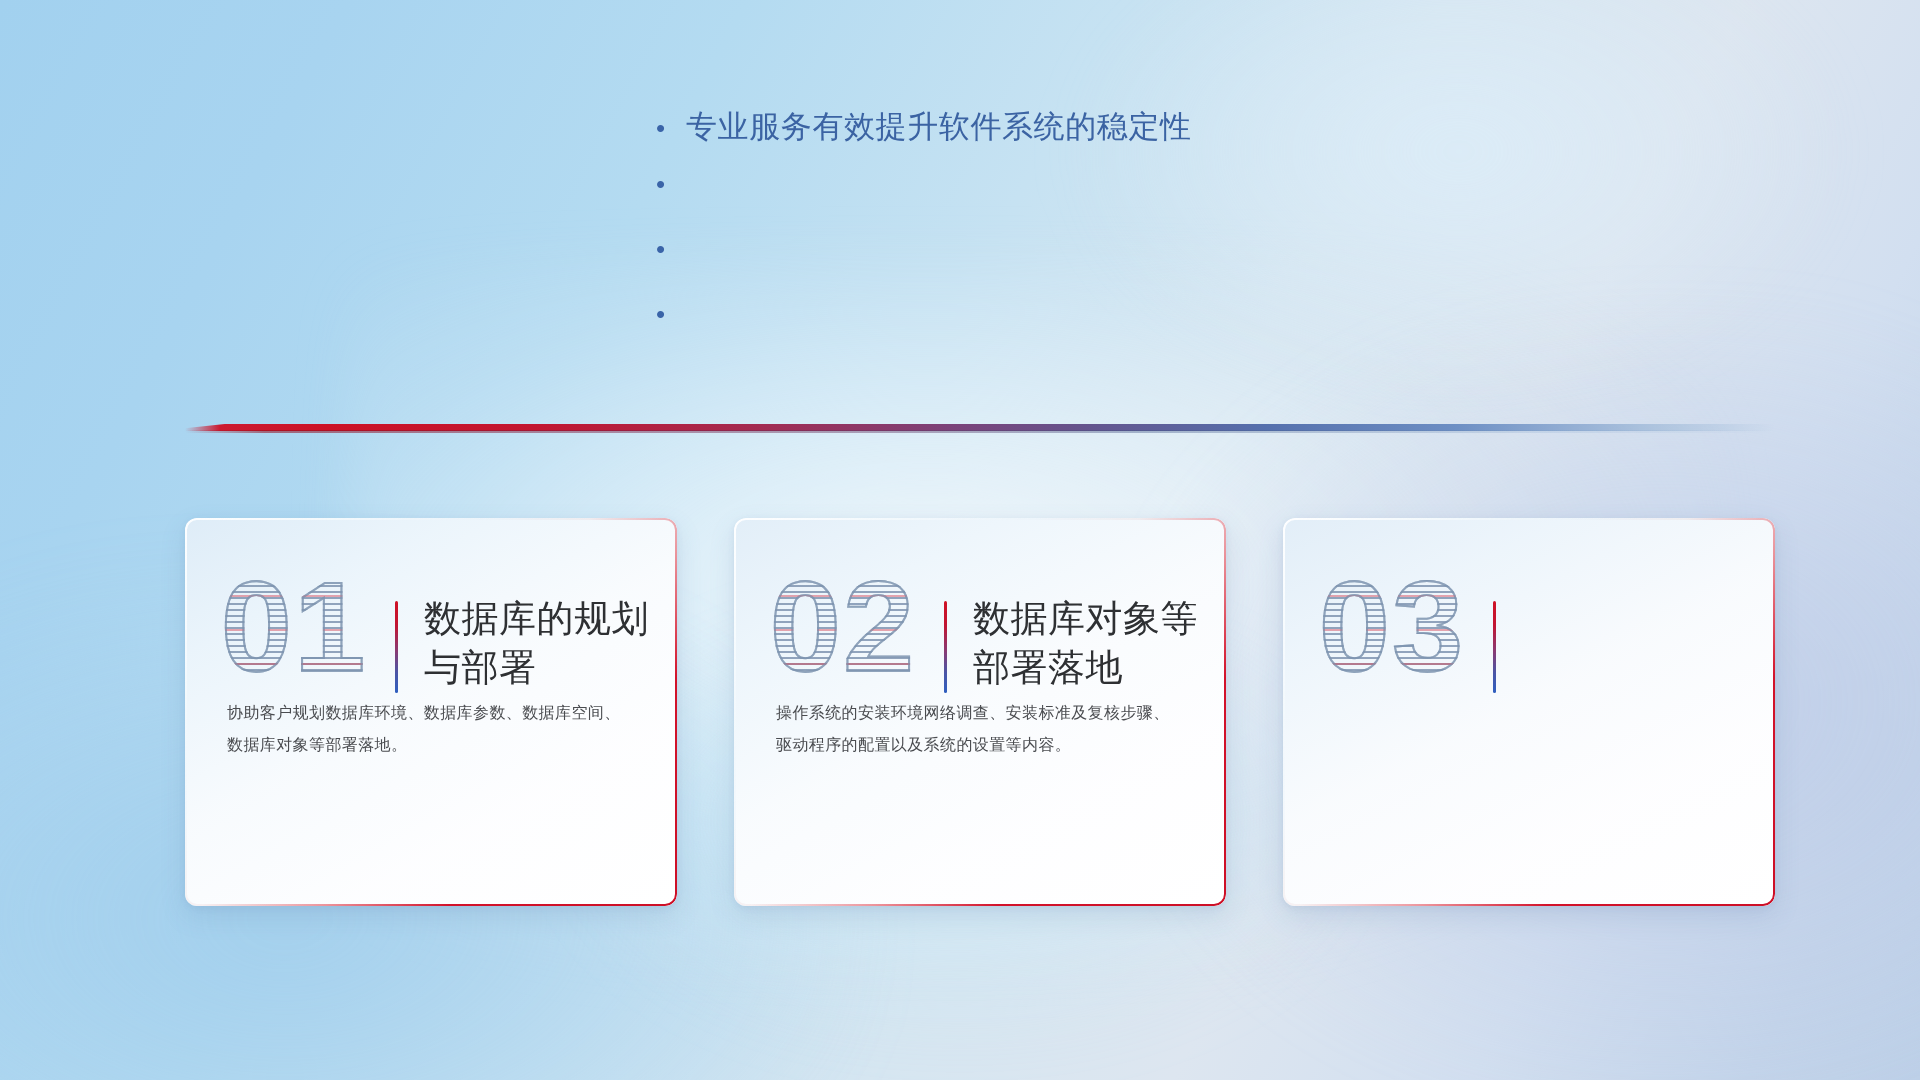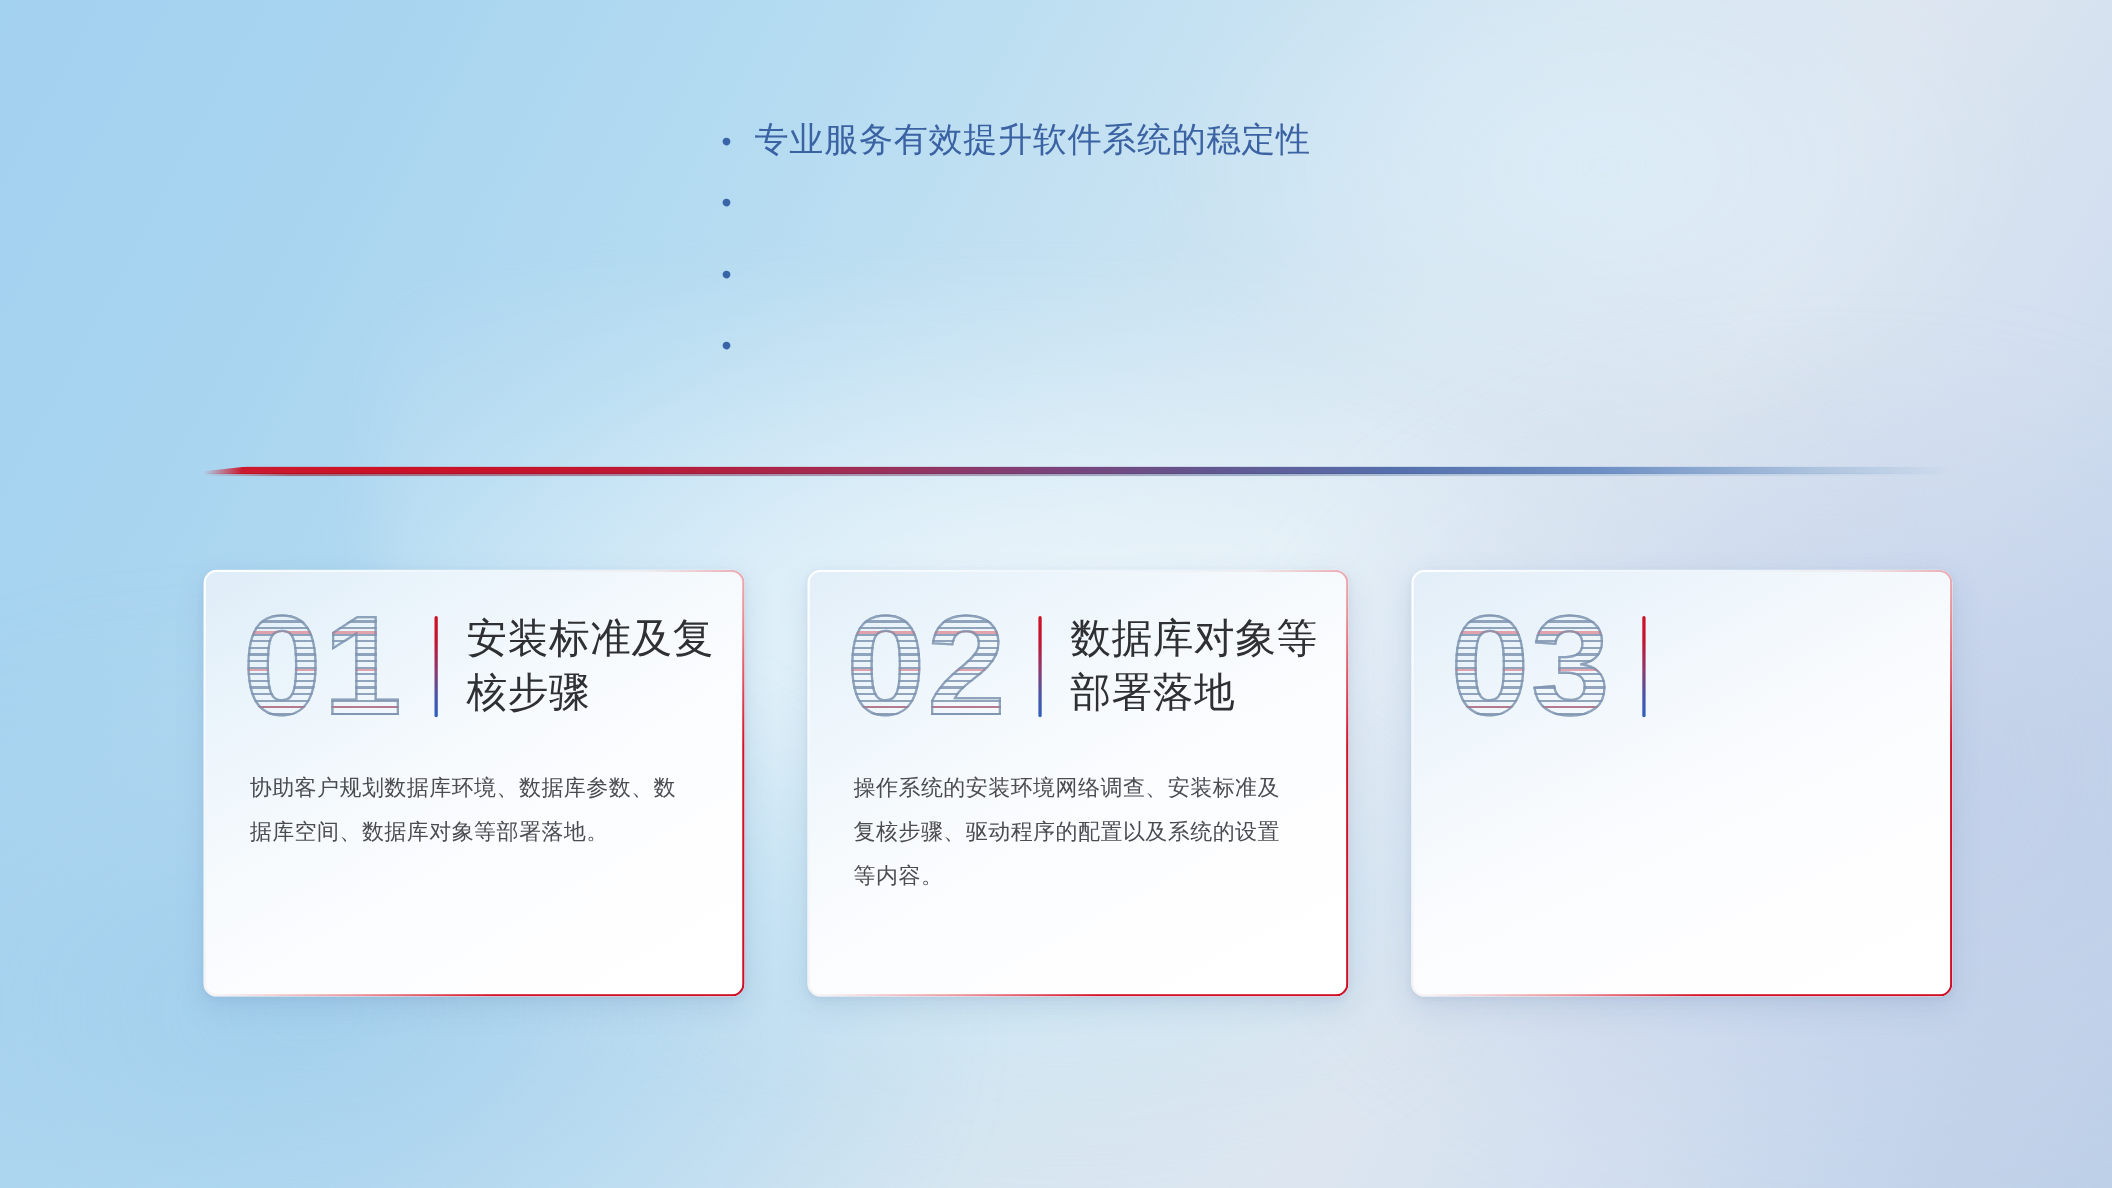--- a/index.html
+++ b/index.html
@@ -210,21 +210,21 @@
       linear-gradient(#fff 0 0) content-box,
       linear-gradient(#fff 0 0);
     mask-composite: exclude;
     pointer-events: none;
   }
 
   .card-head {
     position: relative;
     height: 175px;
     display: flex;
-    align-items: center;
+    align-items: flex-end;
     padding-left: 14px;
   }
   
   .card-number {
     position: relative;
     flex: 0 0 190px;
     height: 132px;
     font-size: 128px;
     font-weight: 700;
     line-height: 132px;
@@ -278,21 +278,21 @@
     line-height: 1.32;
     color: #2e3033;
     font-weight: 400;
     letter-spacing: 0.5px;
     padding-right: 12px;
   }
   .card-body {
     position: relative;
     padding: 0 44px 0 42px;
     margin-top: 4px;
-    font-size: 20px;
+    font-size: 16px;
     line-height: 2.0;
     color: #4a4c50;
     letter-spacing: 0.4px;
   }
 </style>
 </head>
 <body>
 
 <div id="slide">
 
@@ -323,21 +323,21 @@
     <div class="divider-line"></div>
     <div class="divider-shade"></div>
   </div>
 
   <div class="cards">
 
     <div class="card">
       <div class="card-head">
         <div class="card-number" data-glyph="01">01</div>
         <div class="card-rule"></div>
-        <div class="card-title">安装标准及复核步骤</div>
+        <div class="card-title">数据库的规划与部署</div>
       </div>
       <div class="card-body">协助客户规划数据库环境、数据库参数、数据库空间、数据库对象等部署落地。</div>
     </div>
 
     <div class="card">
       <div class="card-head">
         <div class="card-number" data-glyph="02">02</div>
         <div class="card-rule"></div>
         <div class="card-title">数据库对象等部署落地</div>
       </div>

